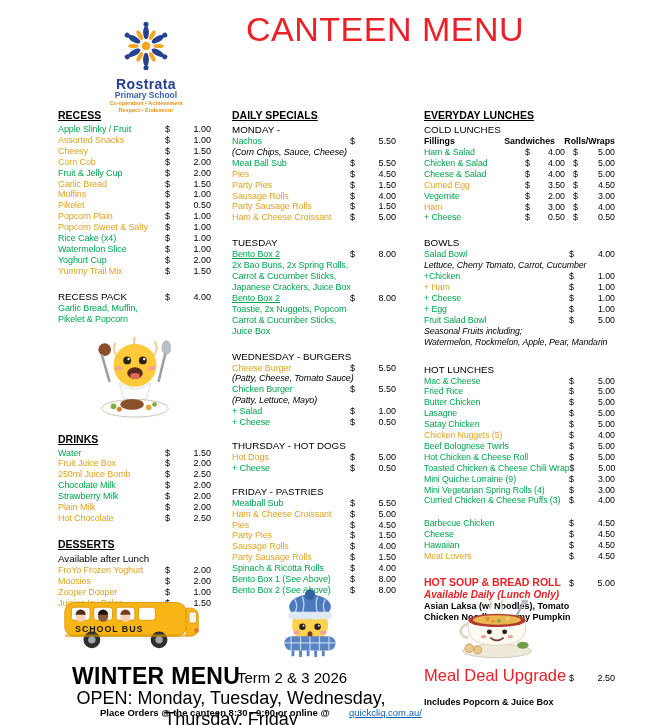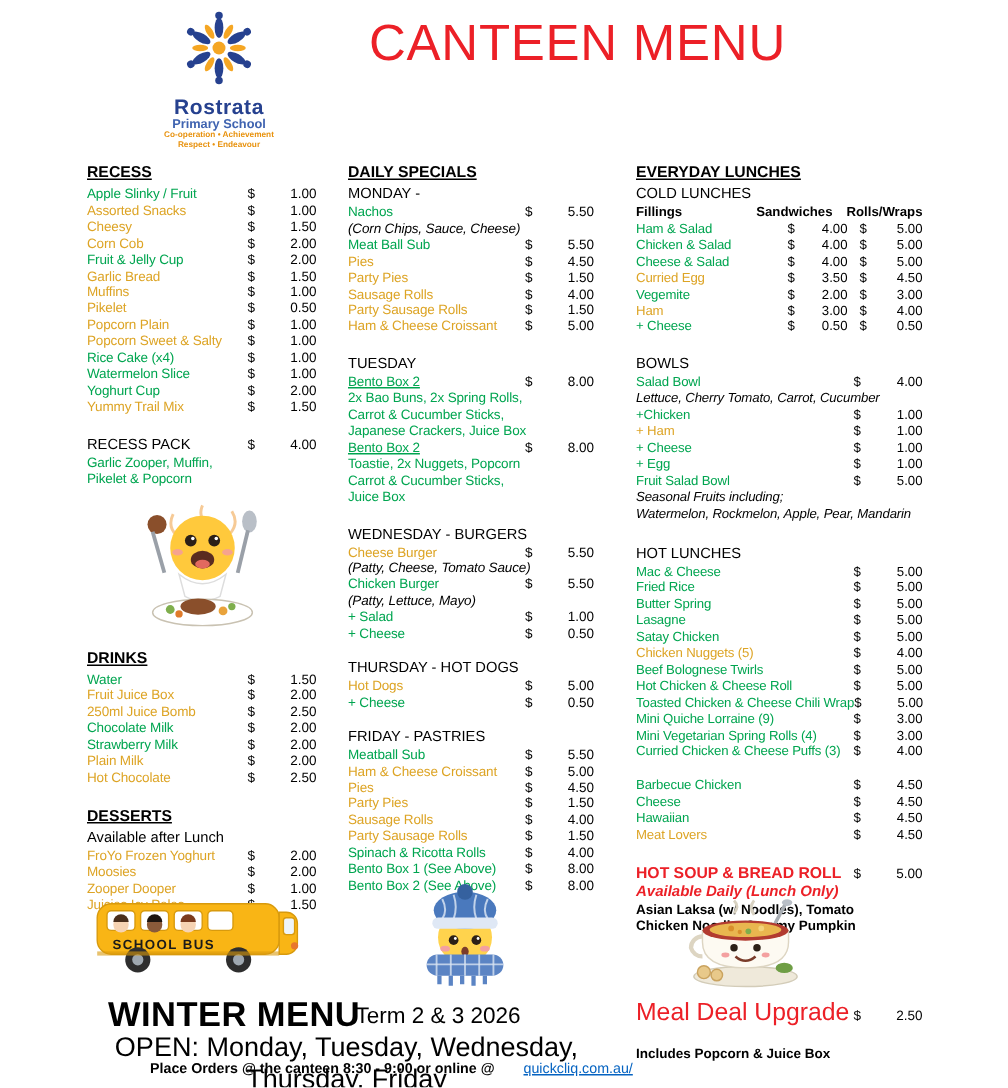--- a/index.html
+++ b/index.html
@@ -1,19 +1,19 @@
 <!DOCTYPE html>
 <html><head>
 <meta charset="utf-8">
 <style>
   html,body{margin:0;padding:0;background:#fff;}
   .page{position:relative;width:672px;height:725px;background:#ffffff;overflow:hidden;
         font-family:"Liberation Sans",sans-serif;color:#000;}
   
-  .logo{position:absolute;left:86px;top:5px;width:120px;text-align:center;}
+  .logo{position:absolute;left:86px;top:19px;width:120px;text-align:center;}
   .logo .lname{font-size:14px;font-weight:bold;color:#26418f;letter-spacing:.4px;line-height:13px;margin-top:1px;}
   .logo .lsub{font-size:8.5px;font-weight:bold;color:#3f63b0;line-height:9px;}
   .logo .lmotto{font-size:5.5px;color:#e8920e;line-height:6.5px;font-weight:bold;}
   .title{position:absolute;left:240px;top:10px;width:290px;text-align:center;
          font-size:34px;color:#ec2027;letter-spacing:.5px;font-family:"Liberation Sans",sans-serif;}
   
   .col{position:absolute;top:84px;margin-top:25px;}
   #col1{left:58px;width:153px;}
   #col2{left:232px;width:164px;}
   #col3{left:424px;width:191px;}
@@ -214,21 +214,21 @@
 
     <section>
       <div class="pack-head">
         <span class="sub-title">RECESS PACK</span>
         <span class="cur" style="font-size:9px;">$</span>
         <span class="val" style="font-size:9px;">4.00</span>
       </div>
       <div>
 
           <div class="row">
-            <span class="lbl green">Garlic Zooper, Muffin,</span>
+            <span class="lbl green">Garlic Bread, Muffin,</span>
           </div>
 
           <div class="row">
             <span class="lbl green">Pikelet &amp; Popcorn</span>
           </div>
         </div>
     </section>
 
     <div class="art-food">
       <svg width="90" height="88" viewBox="0 0 92 90">
@@ -708,21 +708,21 @@
             <span class="val">5.00</span>
           </div>
 
           <div class="row">
             <span class="lbl green">Fried Rice</span>
             <span class="cur">$</span>
             <span class="val">5.00</span>
           </div>
 
           <div class="row">
-            <span class="lbl green">Butter Spring</span>
+            <span class="lbl green">Butter Chicken</span>
             <span class="cur">$</span>
             <span class="val">5.00</span>
           </div>
 
           <div class="row">
             <span class="lbl green">Lasagne</span>
             <span class="cur">$</span>
             <span class="val">5.00</span>
           </div>
 

